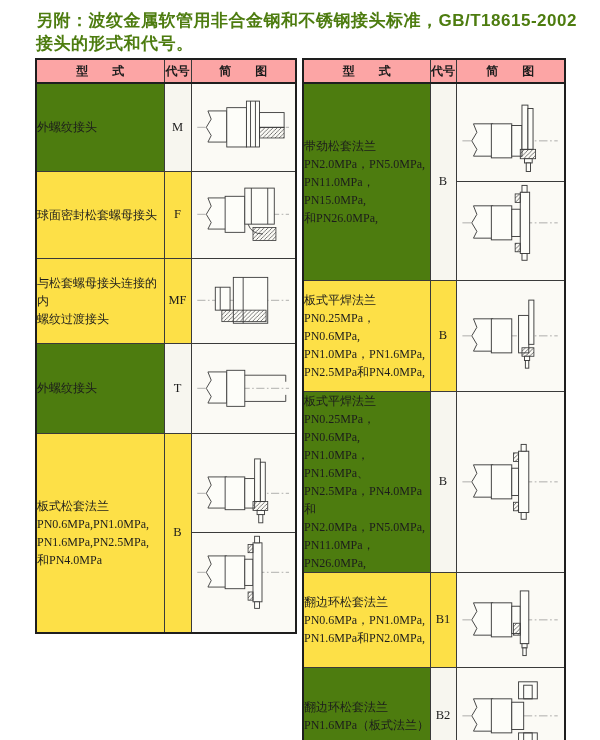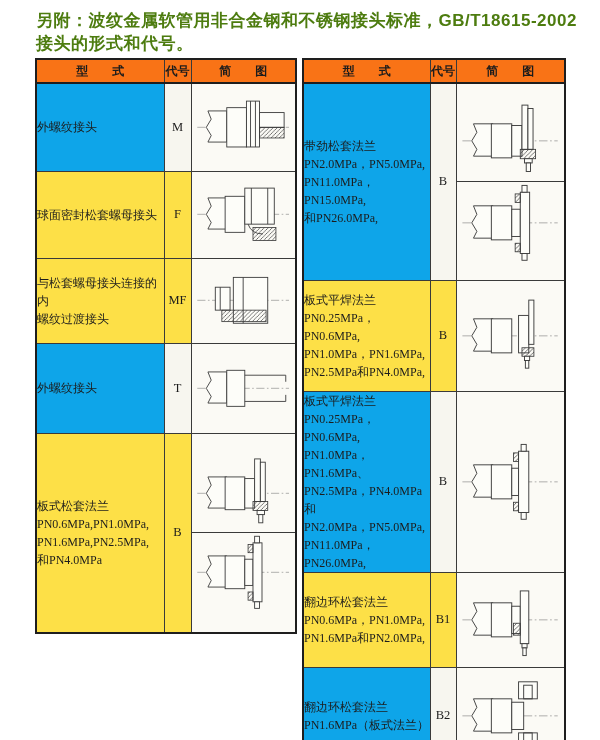--- a/index.html
+++ b/index.html
@@ -10,25 +10,25 @@
   }
   .title{
     position:absolute;top:9px;left:36px;width:548px;
     font-family:"Liberation Sans","DejaVu Sans",sans-serif;
     font-weight:bold;font-size:17px;letter-spacing:0.5px;color:#4d7c0f;
   }
   .tables{position:absolute;top:58px;left:35px;display:flex;gap:5px;align-items:flex-start;}
   table.t{border-collapse:collapse;table-layout:fixed;border:2px solid #1e1e1e;}
   table.t th,table.t td{border:1px solid #3a3a3a;padding:0;overflow:hidden;}
   table.t th{
-    background:#f97316;height:22px;font-size:12px;font-weight:bold;
+    background:#fca5a5;height:22px;font-size:12px;font-weight:bold;
     text-align:center;border-bottom:2px solid #1e1e1e;
   }
   td.type{
-    background:#0ea5e9;vertical-align:middle;text-align:left;
+    background:#4d7c0f;vertical-align:middle;text-align:left;
     padding:3px 4px 3px 8px;font-size:12px;line-height:1.5;white-space:pre-line;
   }
   td.code{background:#f7f6ef;vertical-align:middle;text-align:center;font-size:12.5px;}
   tr.hl td.type,tr.hl td.code{background:#fde047;}
   td.diag{background:#fbfaf5;vertical-align:middle;}
   .dcell{width:100%;height:100%;display:flex;align-items:center;justify-content:center;}
   .stack{display:flex;flex-direction:column;width:100%;height:100%;}
   .sub{flex:1;display:flex;align-items:center;justify-content:center;min-height:0;}
   .sub + .sub{border-top:1px solid #3a3a3a;}
   svg.dg{width:95%;height:92%;}

